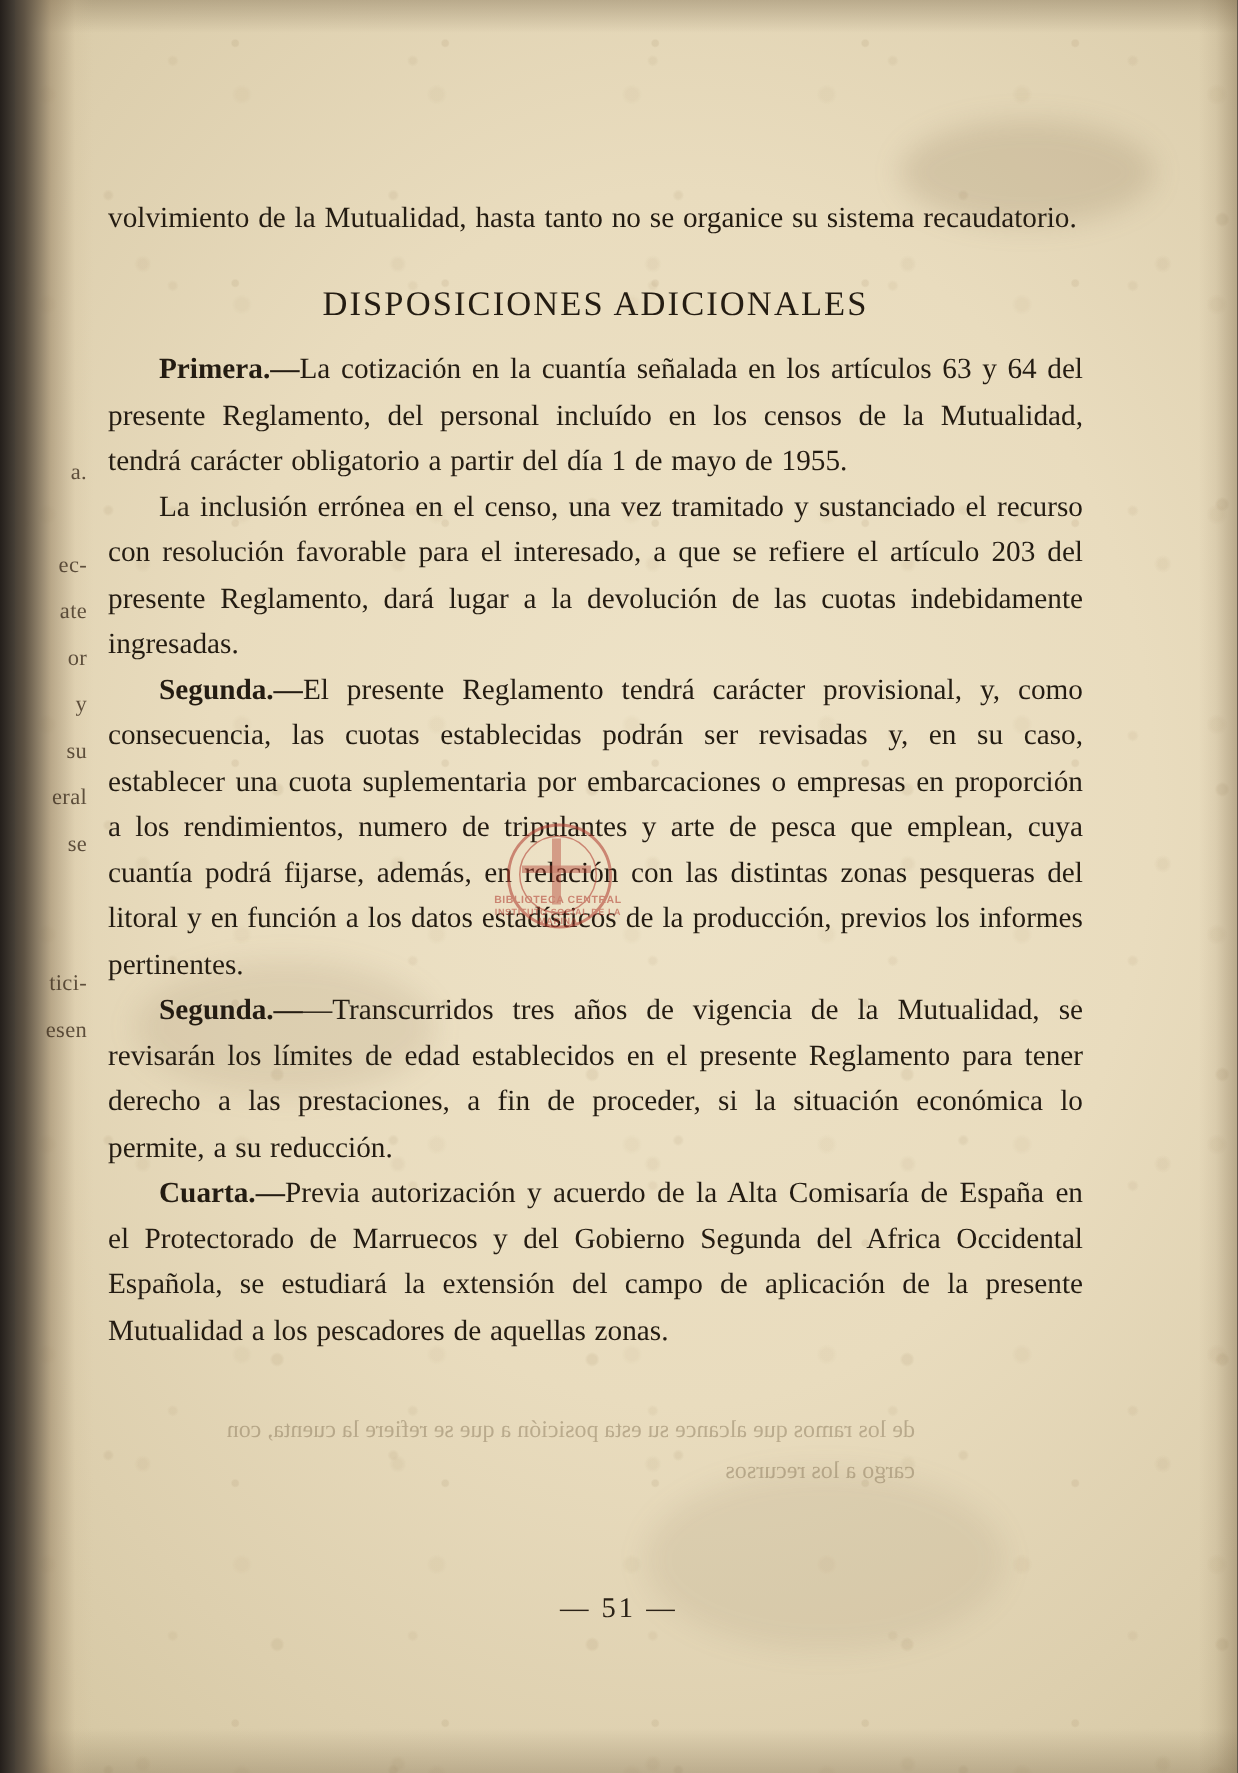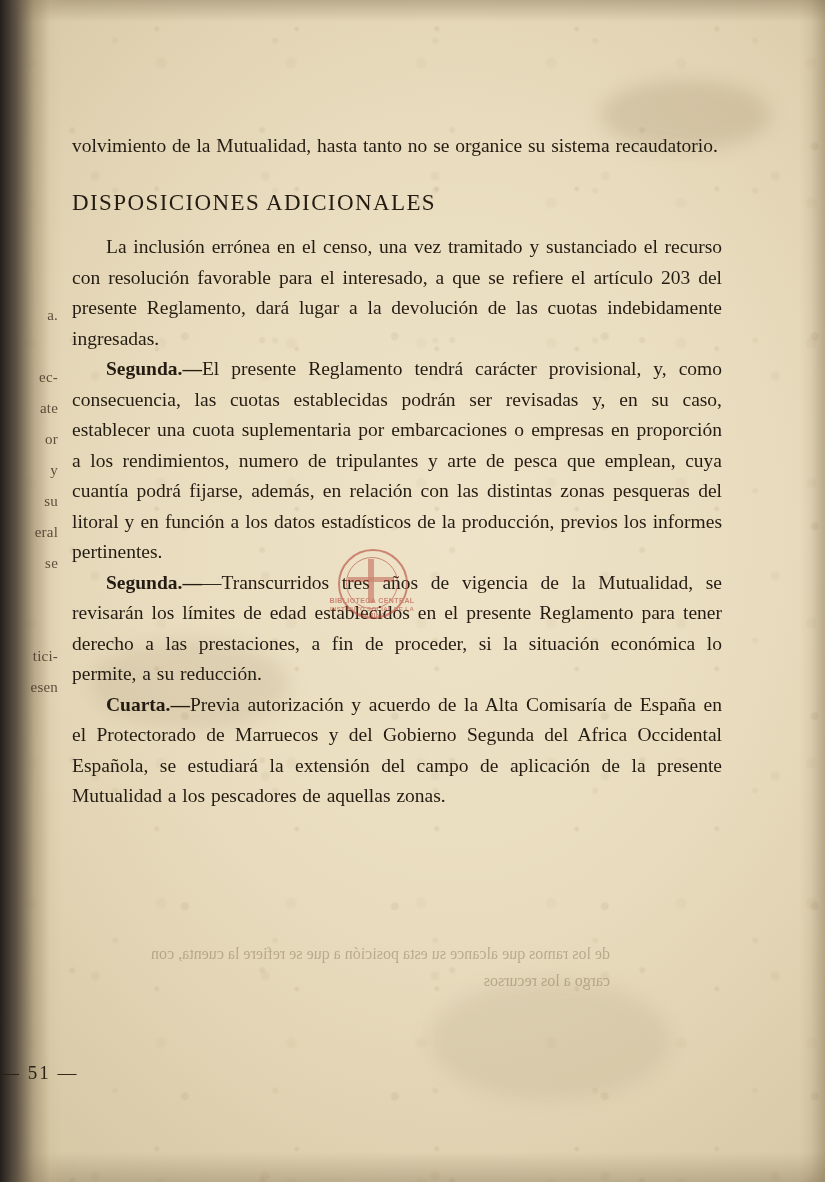--- a/index.html
+++ b/index.html
@@ -111,31 +111,32 @@
     word-spacing: 1px;
   }
   .para.tight { text-indent: 0; }
 
   .lead { font-weight: bold; }
 
   h2.section-title {
     margin: 26px 0 14px 0;
     font-size: 23px;
     font-weight: normal;
-    text-align: left;
+    text-align: center;
     letter-spacing: 1.4px;
     text-indent: 0;
     color: #241c12;
   }
 
   
   .folio {
     position: absolute;
     left: 0; right: 0;
     top: 1062px;
+    text-align: center;
     font-size: 19px;
     letter-spacing: 2px;
     color: #2b2217;
     font-family: "Liberation Serif", serif;
   }
 
   
   .bleed {
     position: absolute;
     left: 140px;
@@ -239,20 +240,21 @@
 
 tici-
 esen</div>
 
   <div class="page-body">
 
     <p class="para tight">volvimiento de la Mutualidad, hasta tanto no se organice su sistema recaudatorio.</p>
 
     <h2 class="section-title">DISPOSICIONES  ADICIONALES</h2>
 
+    <p class="para"><span class="lead">Primera.—</span><span>La cotización en la cuantía señalada en los artículos 63 y 64 del presente Reglamento, del personal incluído en los censos de la Mutualidad, tendrá carácter obligatorio a partir del día 1 de mayo de 1955.</span></p>
 
     <p class="para"><span class="lead"></span><span>La inclusión errónea en el censo, una vez tramitado y sustanciado el recurso con resolución favorable para el interesado, a que se refiere el artículo 203 del presente Reglamento, dará lugar a la devolución de las cuotas indebidamente ingresadas.</span></p>
 
     <p class="para"><span class="lead">Segunda.—</span><span>El presente Reglamento tendrá carácter provisional, y, como consecuencia, las cuotas establecidas podrán ser revisadas y, en su caso, establecer una cuota suplementaria por embarcaciones o empresas en proporción a los rendimientos, numero de tripulantes y arte de pesca que emplean, cuya cuantía podrá fijarse, además, en relación con las distintas zonas pesqueras del litoral y en función a los datos estadísticos de la producción, previos los informes pertinentes.</span></p>
 
     <p class="para"><span class="lead">Segunda.—</span><span>—Transcurridos tres años de vigencia de la Mutualidad, se revisarán los límites de edad establecidos en el presente Reglamento para tener derecho a las prestaciones, a fin de proceder, si la situación económica lo permite, a su reducción.</span></p>
 
     <p class="para"><span class="lead">Cuarta.—</span><span>Previa autorización y acuerdo de la Alta Comisaría de España en el Protectorado de Marruecos y del Gobierno Segunda del Africa Occidental Española, se estudiará la extensión del campo de aplicación de la presente Mutualidad a los pescadores de aquellas zonas.</span></p>
 
   </div>

